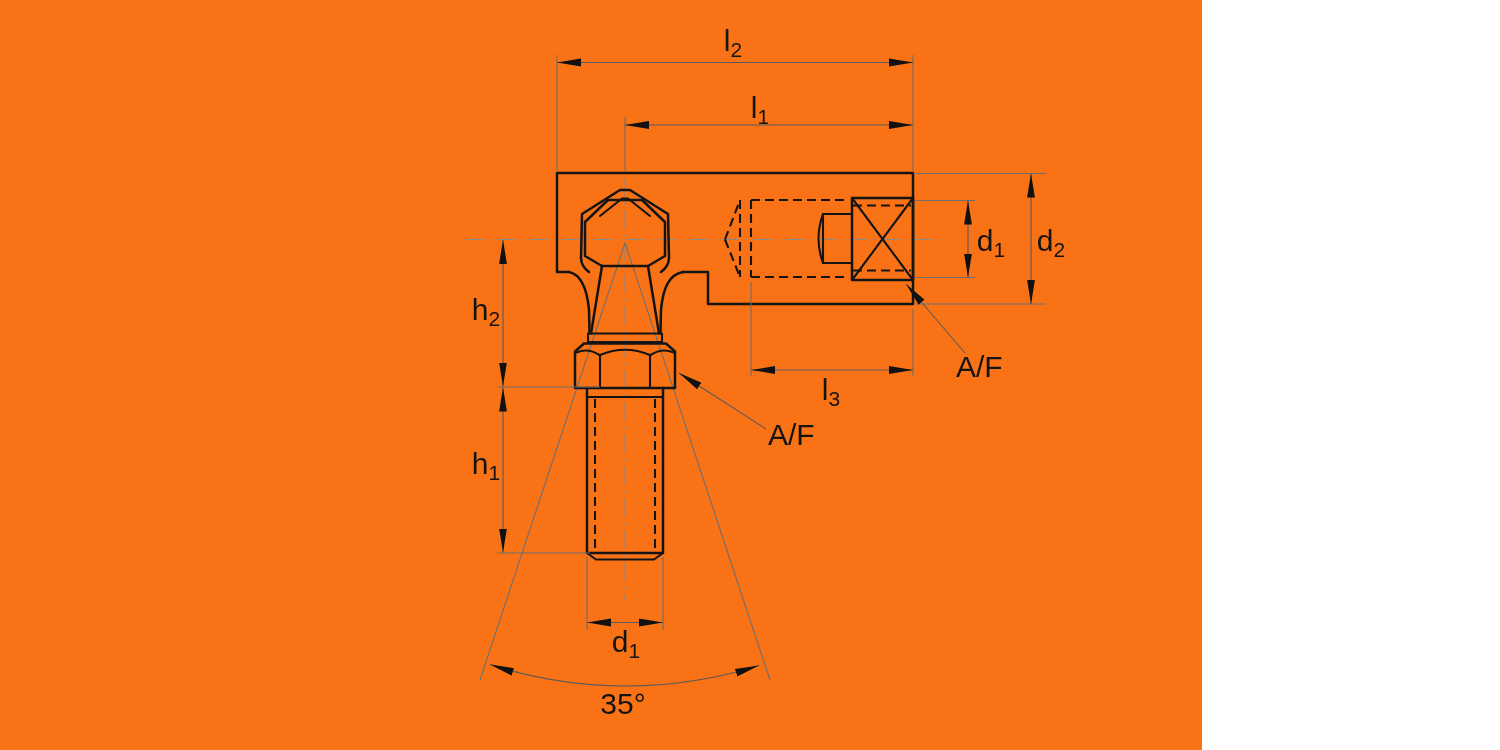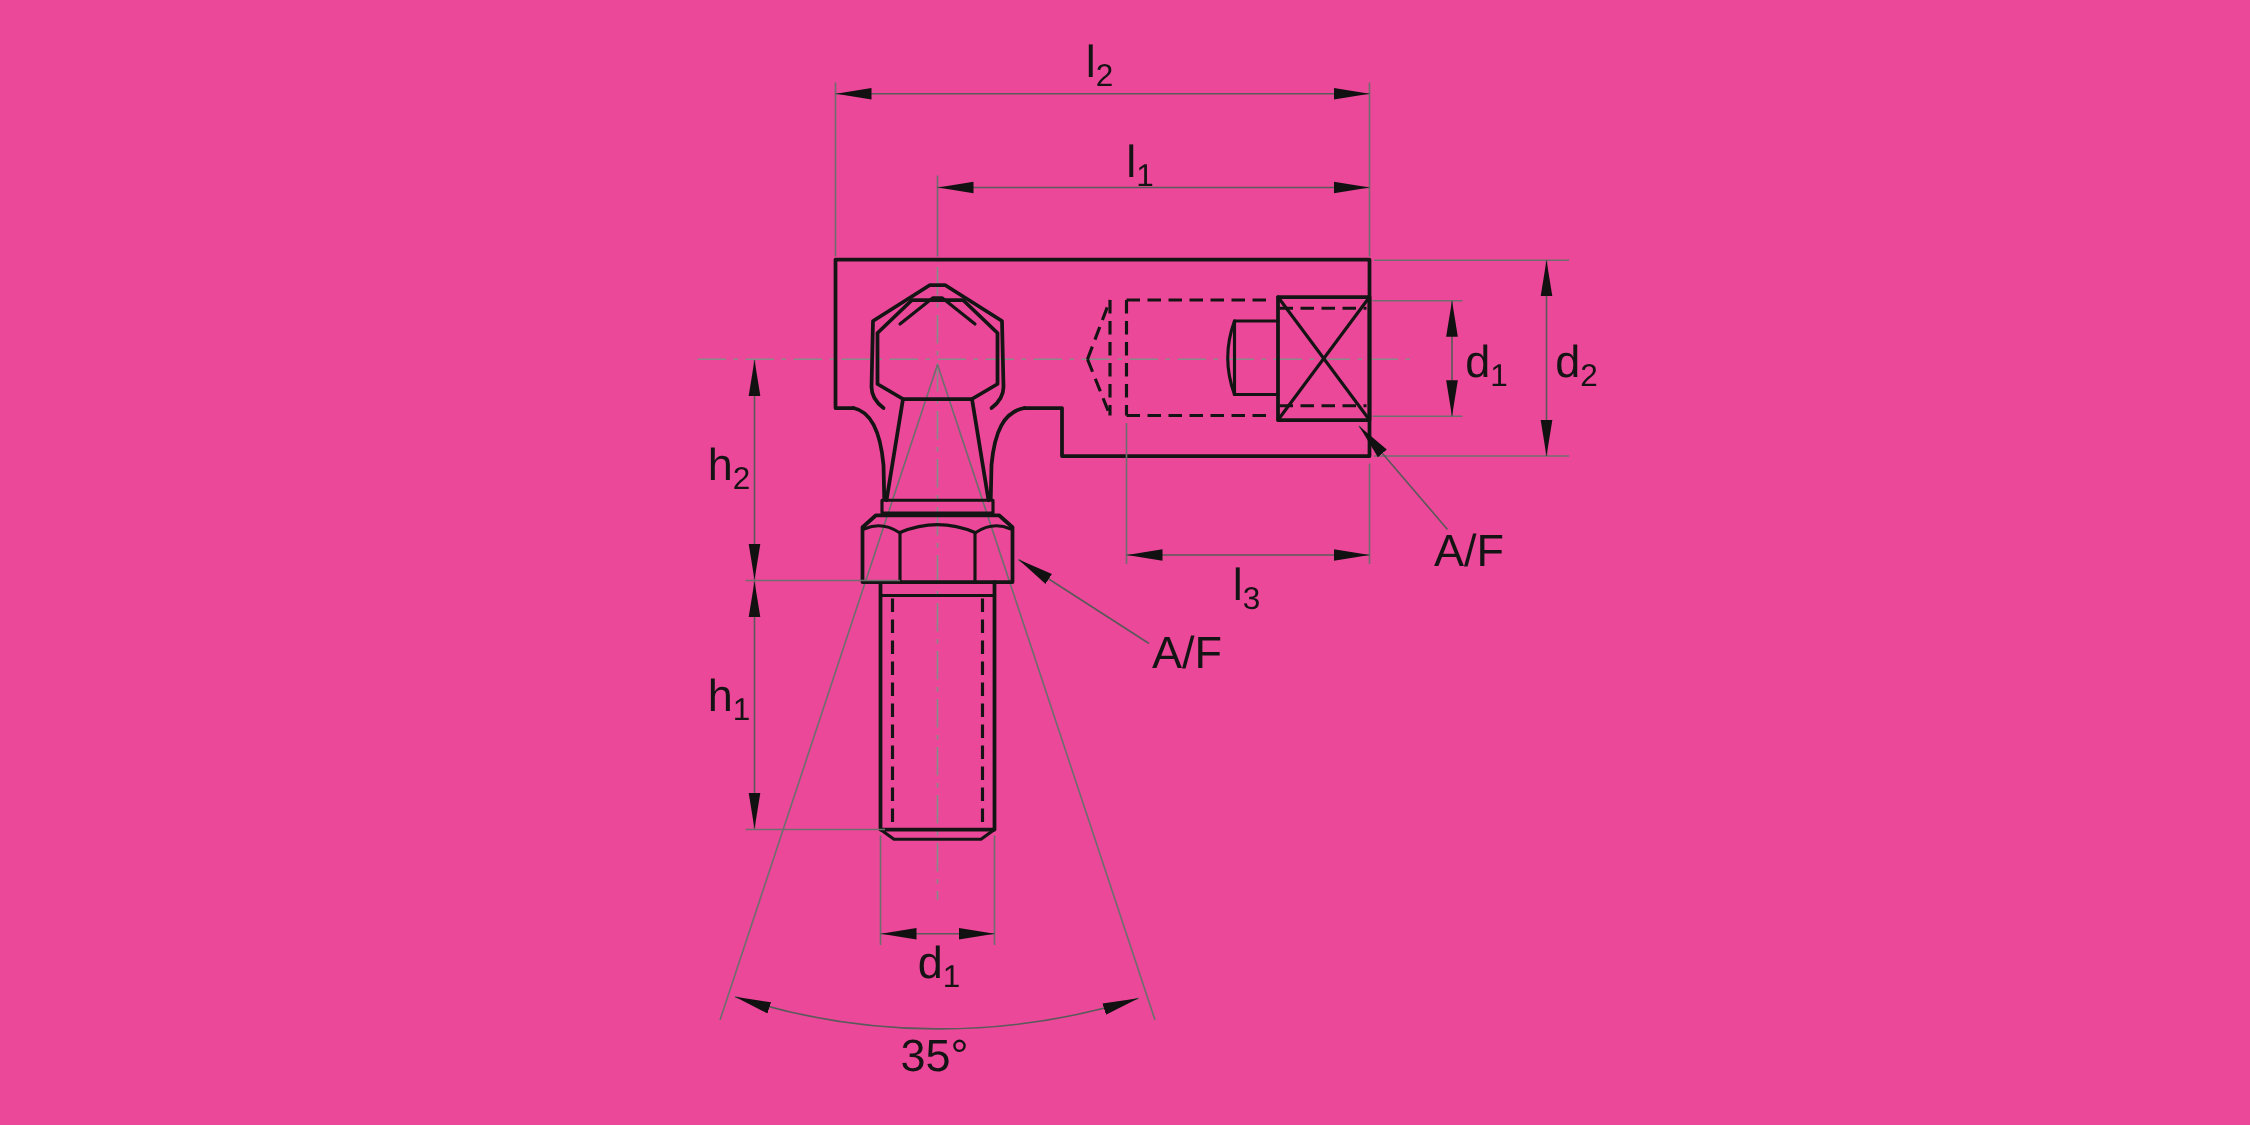--- a/index.html
+++ b/index.html
@@ -2,23 +2,23 @@
 <html><head>
 <meta charset="utf-8">
 <style>
   html, body {
     margin: 0;
     padding: 0;
     background: #ffffff;
   }
   .canvas {
     position: relative;
-    width: 1500px;
+    width: 1202px;
     height: 750px;
-    background: #ec4899;
+    background: #f97316;
     overflow: hidden;
   }
   svg {
     display: block;
     width: 1500px;
     height: 750px;
   }
   
   .outline {
     fill: none;

